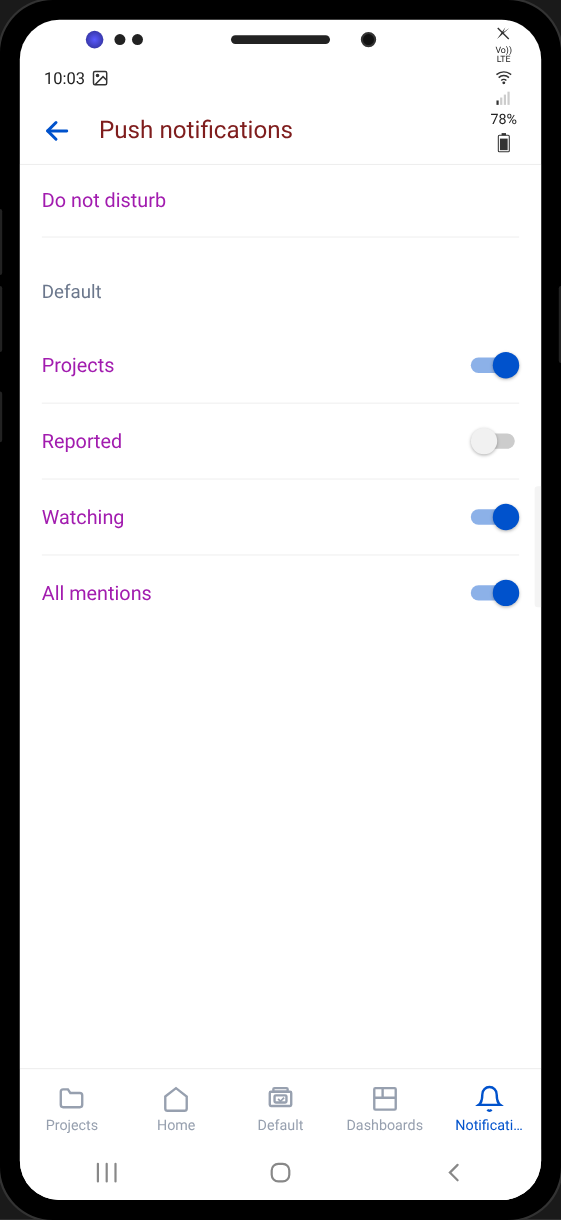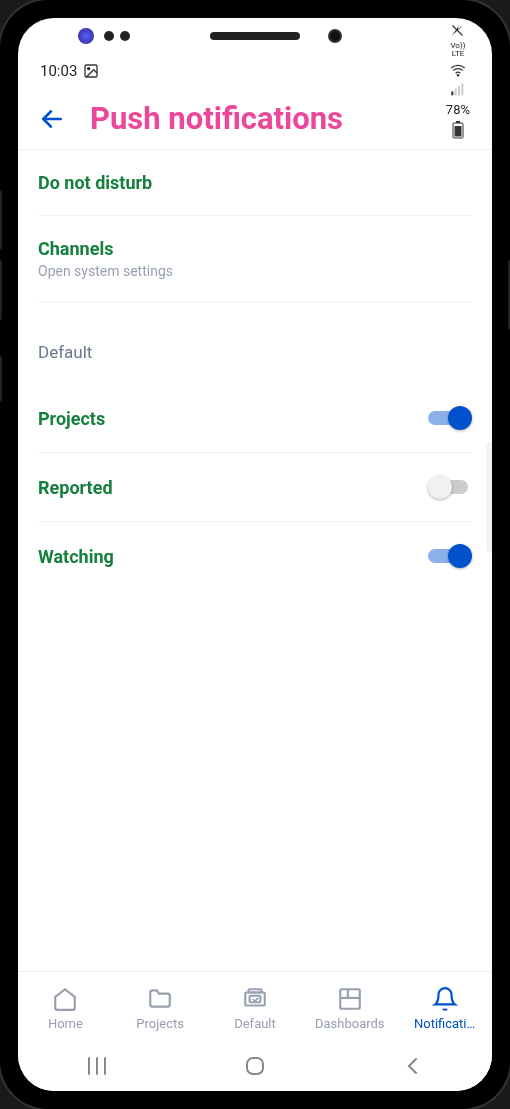--- a/index.html
+++ b/index.html
@@ -14,27 +14,27 @@
   .dot.d2 { left: 86px; }
   .dot.d3 { left: 102px; }
 
   .status-bar { height: 34px; display: flex; justify-content: space-between; align-items: center; padding: 0 22px; font-size: 15px; color: #222; }
   .status-left { display:flex; align-items:center; gap:6px; }
   .status-right { display:flex; align-items:center; gap:4px; font-size:13px;flex-direction:column; }
   .status-right svg { display:block; }
 
   .app-header { height: 62px; display: flex; align-items: center; padding: 0 14px; gap: 18px; border-bottom: 1px solid #eee; }
   .back-btn { width: 40px; height: 40px; display:flex; align-items:center; justify-content:center; cursor:pointer; }
-  .header-title { font-size: 31px; font-weight: 700; color: #ec4899; }
+  .header-title { font-size: 22px; font-weight: 400; color: #7f1d1d; }
 
   .content { flex: 1; overflow-y: auto; padding: 0 20px; background:#fff; }
   .section-header { font-size: 17px; color: #6B778C; padding: 40px 0 22px 0; font-weight: 400; }
   .row { padding: 22px 0; border-bottom: 1px solid #f0f0f0; display:flex; align-items:center; justify-content:space-between; cursor:pointer; }
   .row:last-child { border-bottom:none; }
-  .row-title { font-size: 18px; color: #15803d; font-weight: 700; }
+  .row-title { font-size: 18px; color: #a21caf; font-weight: 400; }
   .row-sub { font-size: 14px; color: #97A0AF; margin-top: 4px; }
   .row-left { display:flex; flex-direction:column; }
 
   .switch { width: 44px; height: 24px; position: relative; }
   .track { position:absolute; top:5px; left:0; width:40px; height:14px; border-radius:7px; background:#ccc; }
   .thumb { position:absolute; top:0; width:24px; height:24px; border-radius:50%; background:#f1f1f1; box-shadow:0 1px 3px rgba(0,0,0,.3); }
   .switch.on .track { background: rgba(0,82,204,.45); }
   .switch.on .thumb { background:#0052CC; left:20px; }
   .switch.off .thumb { left:0; }
 
@@ -122,26 +122,20 @@
     </div>
 
     <div class="content">
       <div class="edge-ind"></div>
 
 
       <div class="row">
         <div class="row-title">Do not disturb</div>
       </div>
 
-      <div class="row">
-        <div class="row-left">
-          <div class="row-title">Channels</div>
-          <div class="row-sub">Open system settings</div>
-        </div>
-      </div>
 
       <div class="section-header">Default</div>
 
       <div class="row">
         <div class="row-title">Projects</div>
         <div class="switch on">
             <div class="track"></div>
             <div class="thumb"></div>
           </div>
       </div>
@@ -155,34 +149,41 @@
       </div>
 
       <div class="row">
         <div class="row-title">Watching</div>
         <div class="switch on">
             <div class="track"></div>
             <div class="thumb"></div>
           </div>
       </div>
 
+      <div class="row">
+        <div class="row-title">All mentions</div>
+        <div class="switch on">
+            <div class="track"></div>
+            <div class="thumb"></div>
+          </div>
+      </div>
     </div>
 
     <div class="bottom-nav">
       <div class="nav-item">
         <svg viewBox="0 0 24 24" fill="none" stroke="currentColor" stroke-width="2">
+            <path d="M3 6a2 2 0 012-2h4l2 3h8a2 2 0 012 2v8a2 2 0 01-2 2H5a2 2 0 01-2-2V6z"></path>
+          </svg>
+        <span class="label">Projects</span>
+      </div>
+      <div class="nav-item">
+        <svg viewBox="0 0 24 24" fill="none" stroke="currentColor" stroke-width="2">
             <path d="M3 10l9-7 9 7v10a2 2 0 01-2 2H5a2 2 0 01-2-2V10z"></path>
           </svg>
         <span class="label">Home</span>
-      </div>
-      <div class="nav-item">
-        <svg viewBox="0 0 24 24" fill="none" stroke="currentColor" stroke-width="2">
-            <path d="M3 6a2 2 0 012-2h4l2 3h8a2 2 0 012 2v8a2 2 0 01-2 2H5a2 2 0 01-2-2V6z"></path>
-          </svg>
-        <span class="label">Projects</span>
       </div>
       <div class="nav-item">
         <svg viewBox="0 0 24 24" fill="none" stroke="currentColor" stroke-width="2">
             <rect x="3" y="6" width="18" height="12" rx="1"></rect>
             <rect x="7" y="9" width="10" height="6" rx="1"></rect>
             <rect x="6" y="3" width="12" height="3" rx="1"></rect>
             <path d="M10 12l2 2 3-3" stroke-width="1.5"></path>
           </svg>
         <span class="label">Default</span>
       </div>

